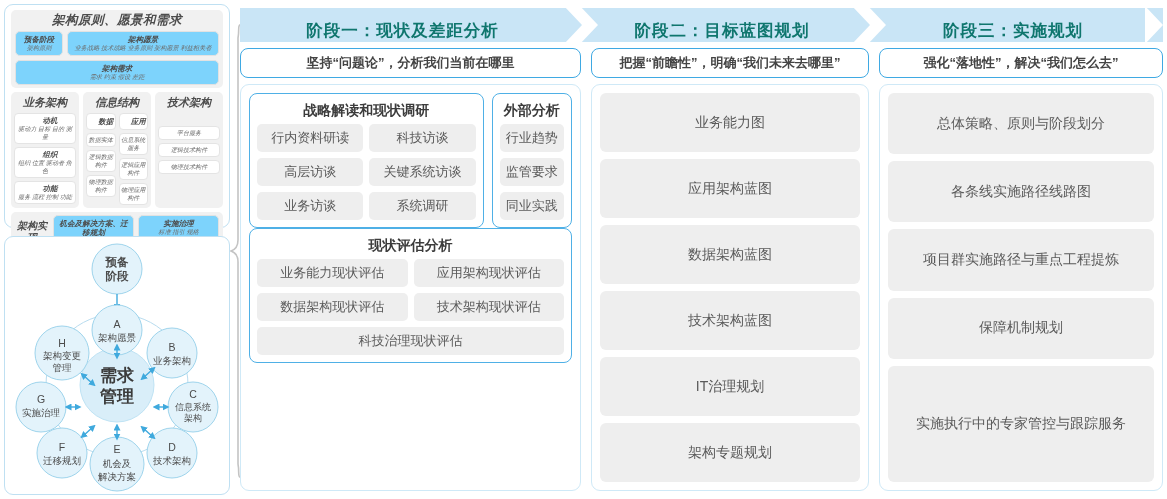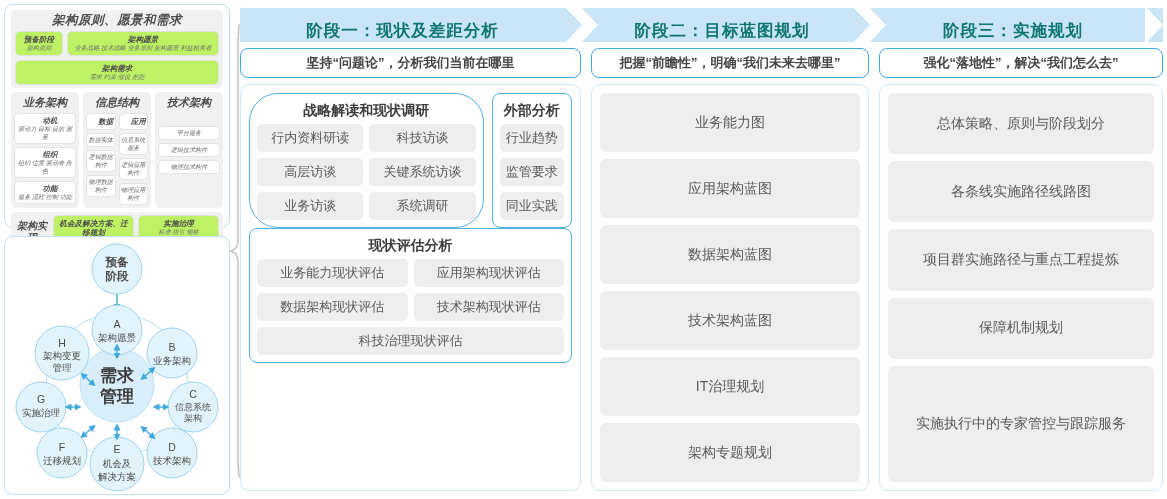--- a/index.html
+++ b/index.html
@@ -20,21 +20,21 @@
     border:1px solid #bfe0f2;border-radius:9px;background:#fff;
     box-sizing:border-box;padding:5px 6px;
   }
   .adm-panel{
     position:absolute;left:0;top:232px;width:226px;height:259px;
     border:1px solid #bfe0f2;border-radius:9px;background:#fff;
     box-sizing:border-box;
   }
 
   .gbox{background:#f1f1f1;border-radius:5px;font-style:italic;}
-  .gbox-b{background:#bef264;border:1px solid #e2e2e2;border-radius:5px;box-sizing:border-box;}
+  .gbox-b{background:#7dd3fc;border:1px solid #e2e2e2;border-radius:5px;box-sizing:border-box;}
 
   .sec{margin-bottom:4px;padding:3px 4px;}
   .sec-title{
     font-size:12.5px;font-weight:bold;color:#4d4d4d;text-align:center;
     letter-spacing:.5px;line-height:15px;
   }
   .row{display:flex;gap:4px;}
   .mini{
     font-size:6.2px;color:#6d6d6d;text-align:center;line-height:8px;
     padding:3px 2px;box-sizing:border-box;
@@ -106,21 +106,21 @@
     background:#eeeeee;border-radius:5px;
     font-size:13px;color:#5a5a5a;text-align:center;
     display:flex;align-items:center;justify-content:center;
     height:28px;box-sizing:border-box;
   }
   .tgrid{display:flex;gap:6px;margin-bottom:6px;}
   .tgrid:last-child{margin-bottom:0;}
   .tgrid > *{flex:1;}
 
   .p1-top{display:flex;gap:8px;}
-  .p1-left{width:260px;border-radius:29px;}
+  .p1-left{width:260px;}
   .p1-right{width:88px;}
 
   .report{
     background:#eeeeee;border-radius:7px;
     display:flex;align-items:center;justify-content:center;
     font-size:13.5px;color:#5a5a5a;
   }
 
   
   .list{display:flex;flex-direction:column;gap:7px;height:100%;}

